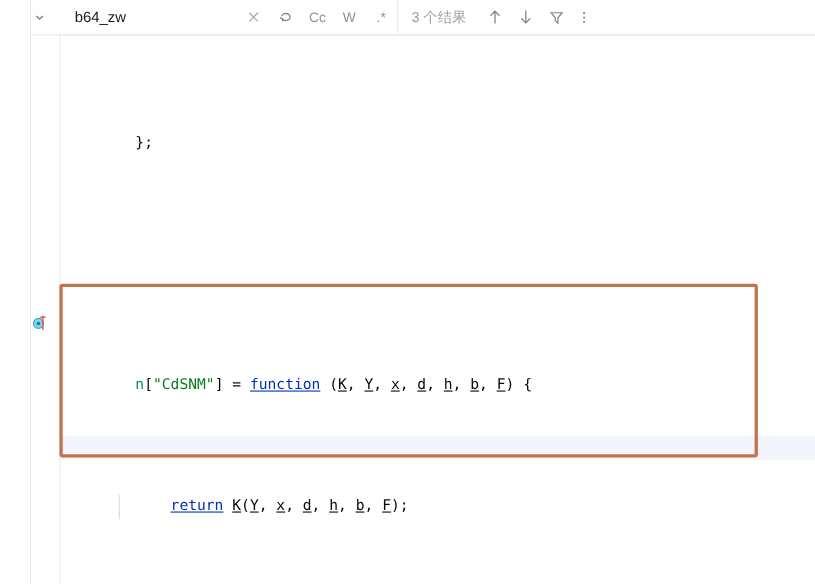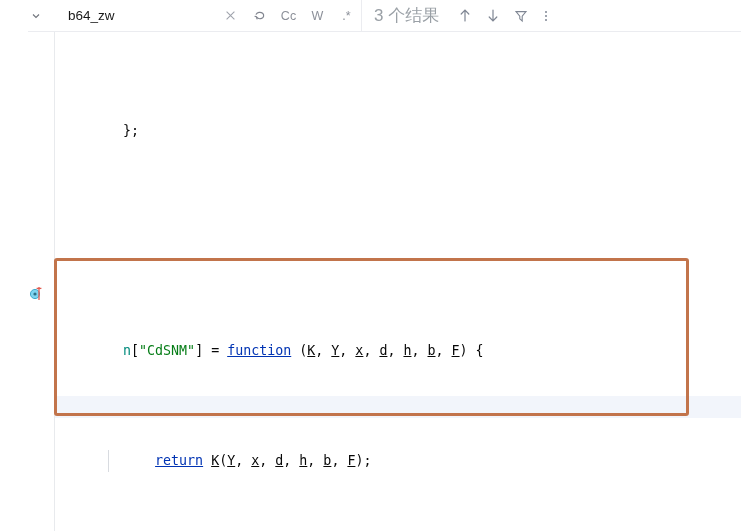--- a/index.html
+++ b/index.html
@@ -36,21 +36,21 @@
   .tb-icons { display:flex; align-items:center; gap:4px; margin-left:auto; padding-right:6px;}
   .tb-btn {
     width:25px; height:24px; display:flex; align-items:center; justify-content:center;
     color:#9a9ea8; cursor:pointer; border-radius:3px; font-size:12px;
     font-family:"Liberation Serif", serif;
   }
   .tb-btn svg { display:block; }
   .tb-btn.txt { font-family:"Liberation Sans", sans-serif; font-size:12.5px; color:#8c9099; letter-spacing:0; }
   .tb-divider { width:1px; height:32px; background:#ebecf0; flex:0 0 auto; }
   .results-count {
-    font-size:17px; color:#9aa0a6; margin-left:12px; white-space:nowrap;
+    font-size:13px; color:#9aa0a6; margin-left:12px; white-space:nowrap;
     font-family:"Liberation Sans", sans-serif;
   }
   .nav-icons { display:flex; align-items:center; margin-left:14px; gap:4px; }
   .nav-btn {
     width:24px; height:24px; display:flex; align-items:center; justify-content:center;
     color:#7f8693; cursor:pointer; border-radius:3px;
   }
   .more-btn {
     width:18px;height:24px;display:flex;align-items:center;justify-content:center;
     color:#7f8693;cursor:pointer;

